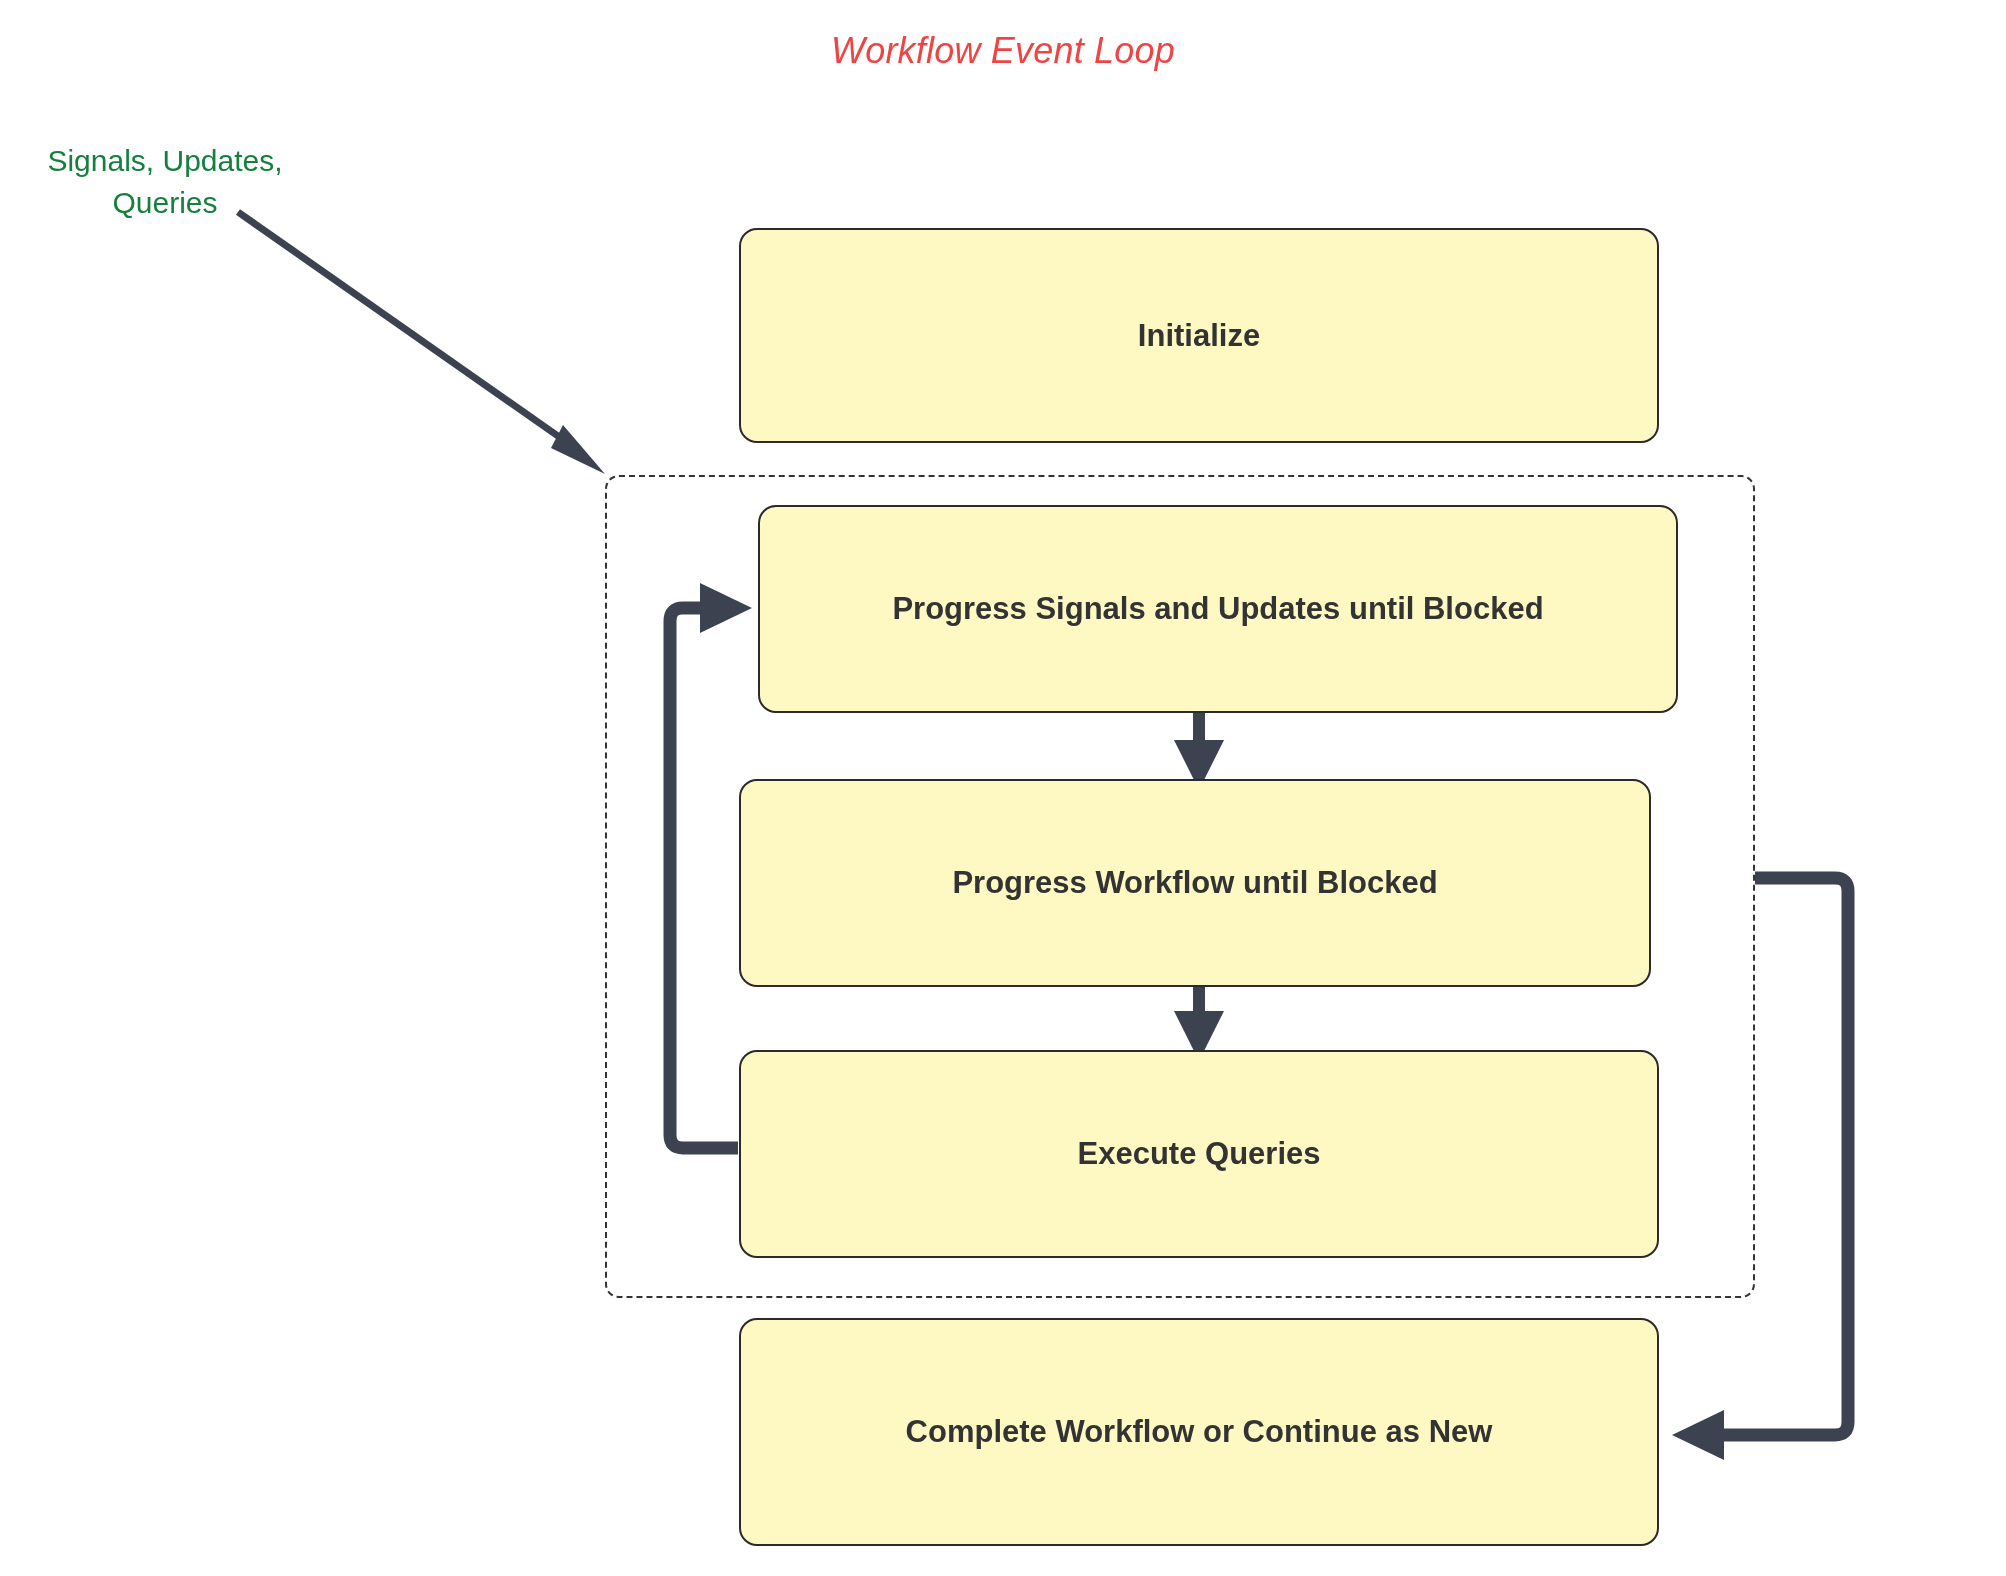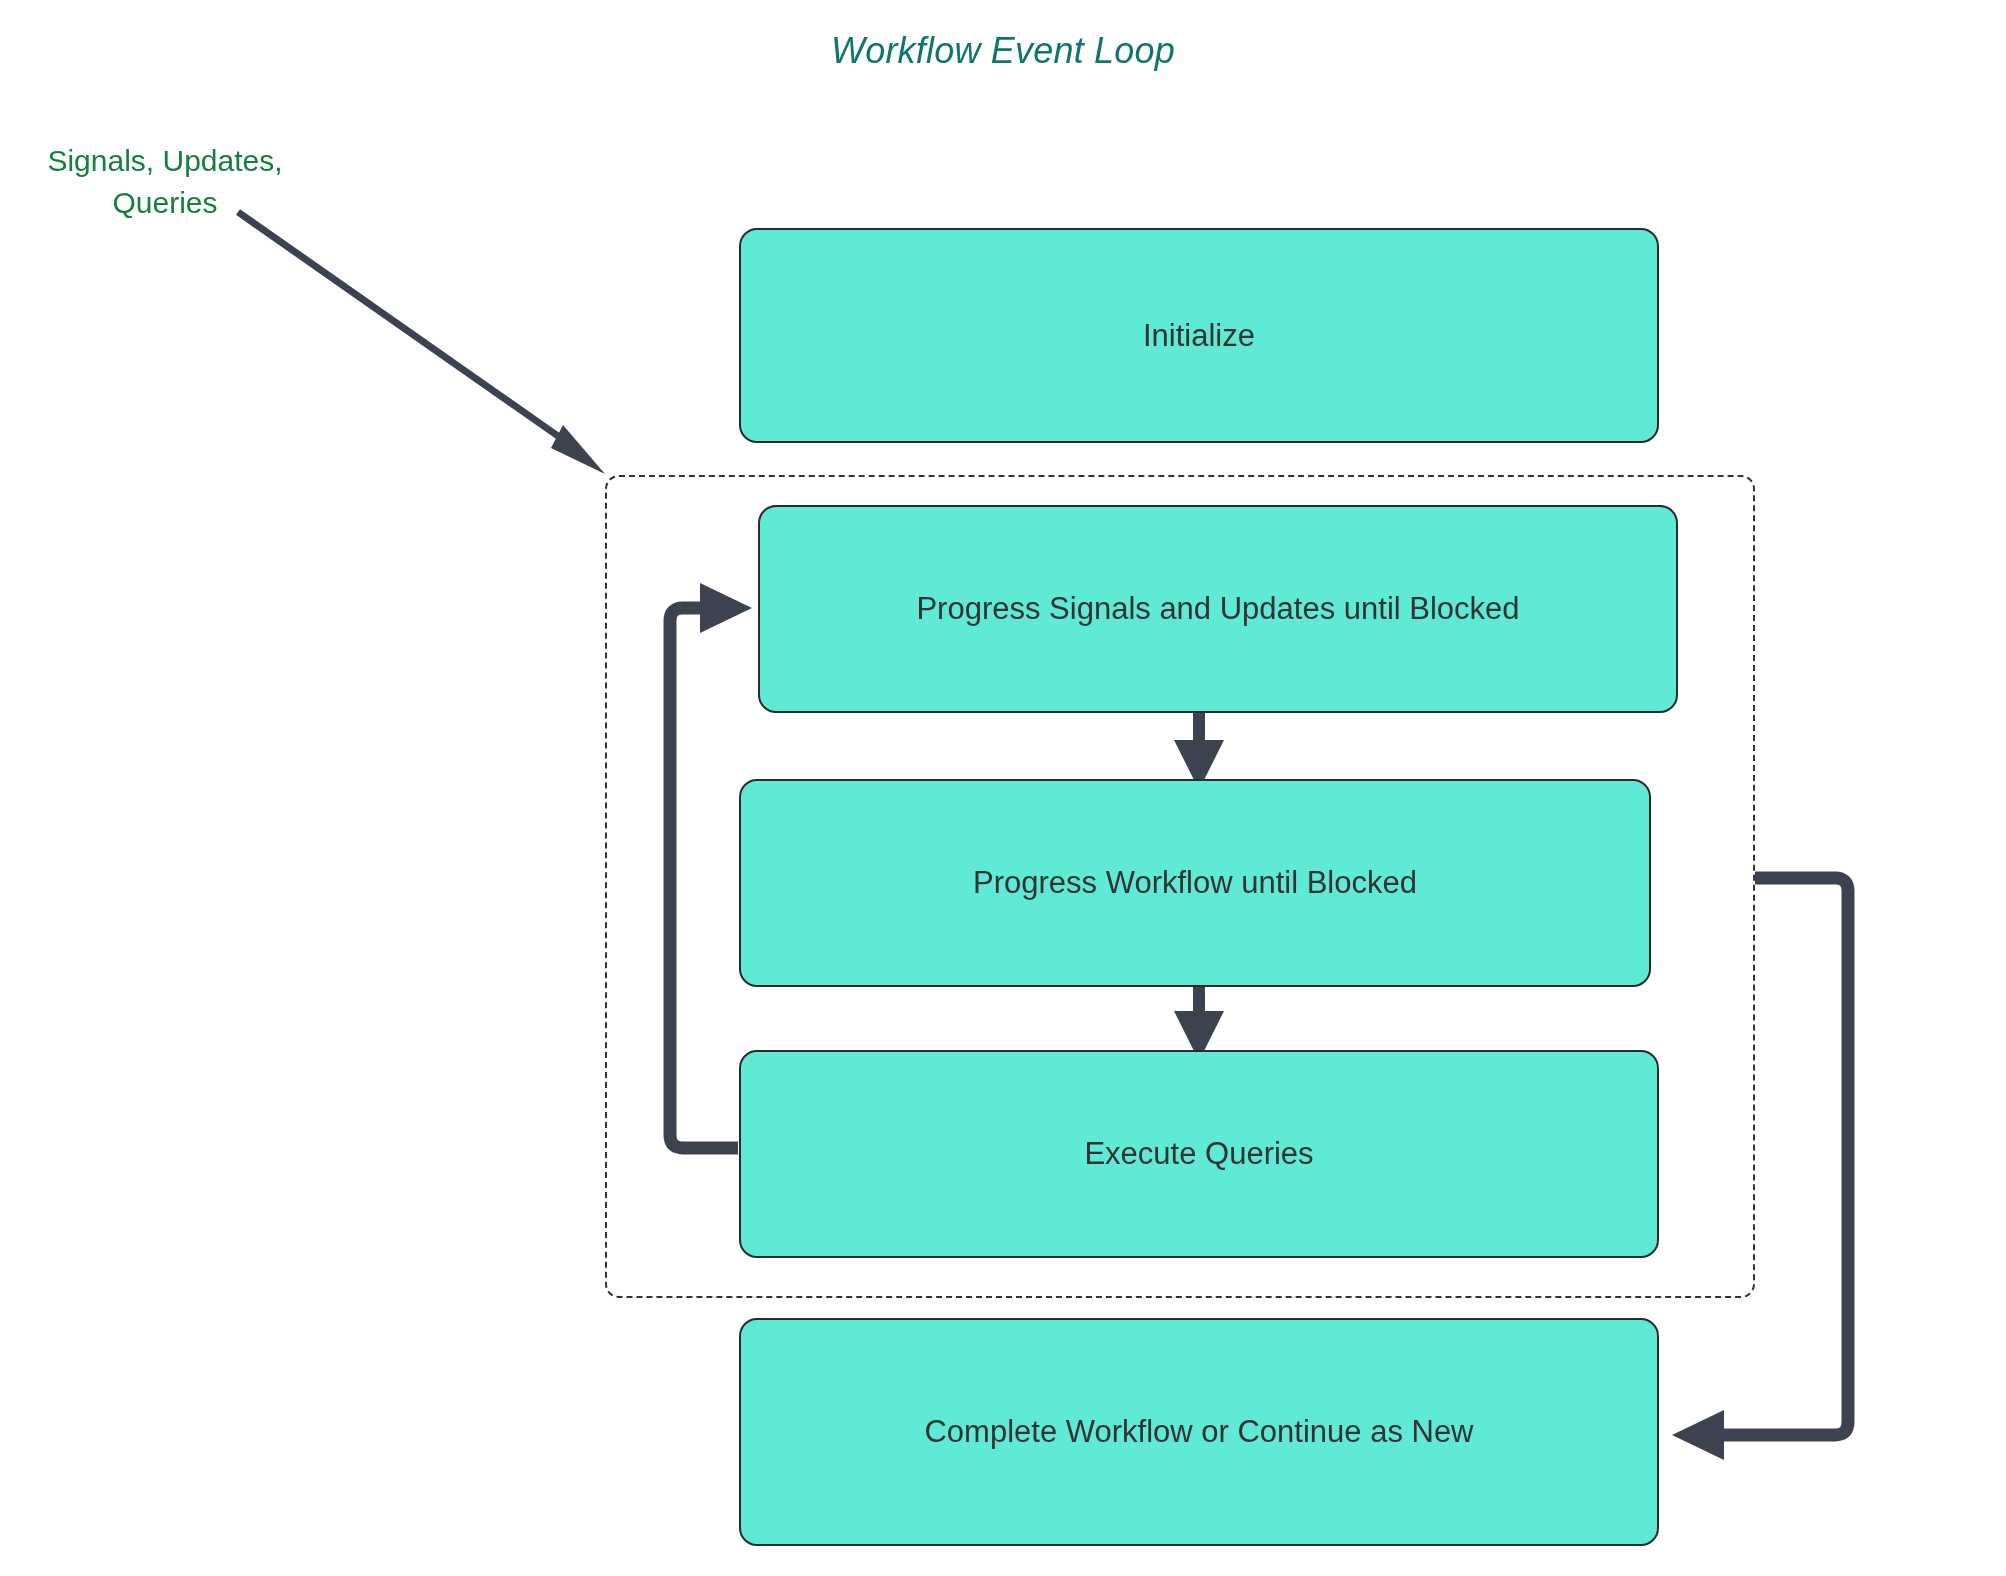--- a/index.html
+++ b/index.html
@@ -23,43 +23,44 @@
     height: 1576px;
   }
   .diagram-title {
     position: absolute;
     left: 0;
     top: 30px;
     width: 2006px;
     text-align: center;
     font-style: italic;
     font-size: 36px;
-    color: #0f766e;
+    color: #ef4444;
     letter-spacing: 0.2px;
   }
   .ext-label {
     position: absolute;
     left: 20px;
     top: 140px;
     width: 290px;
     text-align: center;
     font-size: 30px;
     line-height: 42px;
     color: #15803d;
     white-space: pre-line;
   }
   .node-box {
     position: absolute;
     box-sizing: border-box;
     border: 2px solid #2b2b2b;
     border-radius: 18px;
-    background: #5eead4;
+    background: #fef9c3;
     display: flex;
     align-items: center;
     justify-content: center;
+    font-weight: bold;
   }
   .node-label {
     font-size: 31px;
     color: #333333;
     text-align: center;
     padding: 0 18px;
   }
   .dashed-group {
     position: absolute;
     box-sizing: border-box;

